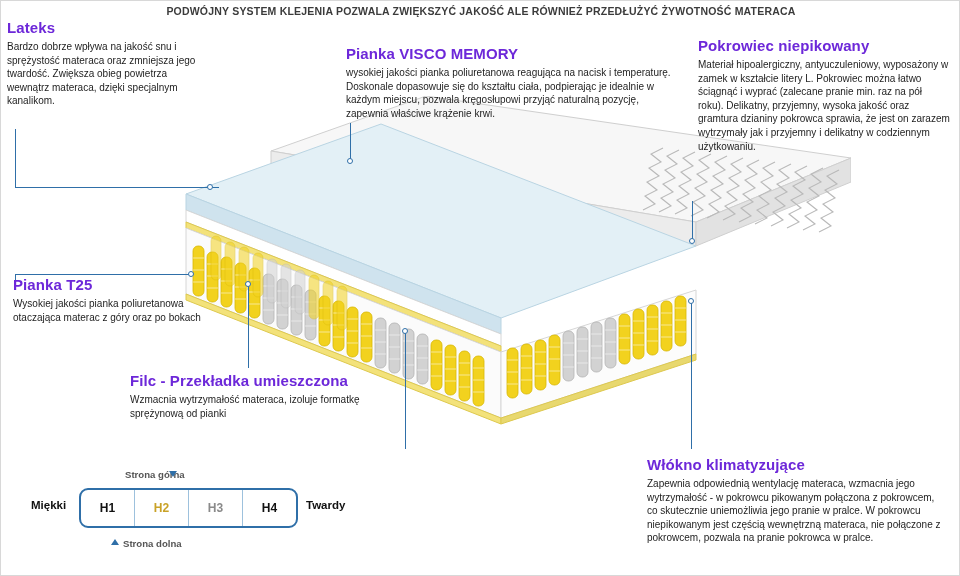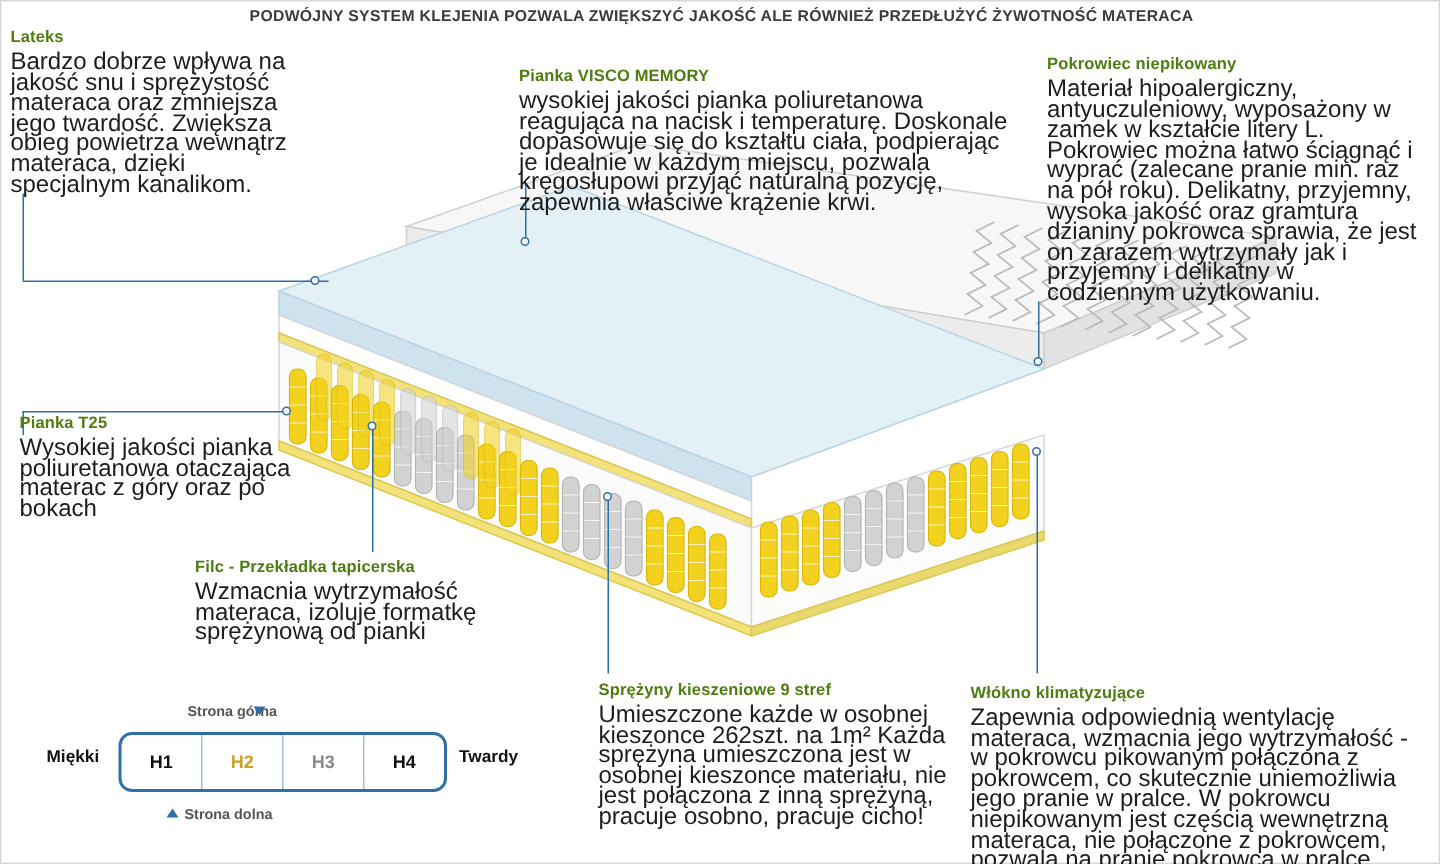--- a/index.html
+++ b/index.html
@@ -36,28 +36,28 @@
     font-weight: bold;
     letter-spacing: .2px;
     color: #3b3b3b;
   }
 
   
   .blk {
     position: absolute;
   }
   .blk .hd {
-    font-size: 11px;
-    font-weight: bold;
-    color: #4d7c0f;
+    font-size: 15px;
+    font-weight: bold;
+    color: #6d28d9;
     margin-bottom: 4px;
     letter-spacing: .1px;
   }
   .blk .bd {
-    font-size: 16px;
+    font-size: 10px;
     line-height: 13.6px;
     color: #1d1d1d;
   }
 
   
   #blk-lateks   { left: 6px;   top: 18px;  width: 200px; }
   #blk-visco    { left: 345px; top: 20px;  width: 332px; margin-top: 24px; }
   #blk-pokrow   { left: 697px; top: 36px;  width: 252px; }
   #blk-t25      { left: 12px;  top: 275px; width: 200px; }
   #blk-filc     { left: 129px; top: 371px; width: 250px; }
@@ -355,28 +355,24 @@
     <div class="hd">Pokrowiec niepikowany</div>
     <div class="bd">Materiał hipoalergiczny, antyuczuleniowy, wyposażony w zamek w kształcie litery L. Pokrowiec można łatwo ściągnąć i wyprać (zalecane pranie min. raz na pół roku). Delikatny, przyjemny, wysoka jakość oraz gramtura dzianiny pokrowca sprawia, że jest on zarazem wytrzymały jak i przyjemny i delikatny w codziennym użytkowaniu.</div>
   </div>
 
   <div class="blk" id="blk-t25">
     <div class="hd">Pianka T25</div>
     <div class="bd">Wysokiej jakości pianka poliuretanowa otaczająca materac z góry oraz po bokach</div>
   </div>
 
   <div class="blk" id="blk-filc">
-    <div class="hd">Filc - Przekładka tapicerska</div>
+    <div class="hd">Filc - Przekładka umieszczona</div>
     <div class="bd">Wzmacnia wytrzymałość materaca, izoluje formatkę sprężynową od pianki</div>
   </div>
 
-  <div class="blk" id="blk-sprez">
-    <div class="hd">Sprężyny kieszeniowe 9 stref</div>
-    <div class="bd">Umieszczone każde w osobnej kieszonce 262szt. na 1m² Każda sprężyna umieszczona jest w osobnej kieszonce materiału, nie jest połączona z inną sprężyną, pracuje osobno, pracuje cicho!</div>
-  </div>
 
   <div class="blk" id="blk-wlokno">
     <div class="hd">Włókno klimatyzujące</div>
     <div class="bd">Zapewnia odpowiednią wentylację materaca, wzmacnia jego wytrzymałość - w pokrowcu pikowanym połączona z pokrowcem, co skutecznie uniemożliwia jego pranie w pralce. W pokrowcu niepikowanym jest częścią wewnętrzną materaca, nie połączone z pokrowcem, pozwala na pranie pokrowca w pralce.</div>
   </div>
 
   <div id="scale">
     <div class="scale-top-label">Strona górna</div>
     <div class="arrow-down"></div>
     <div class="scale-side" id="scale-soft">Miękki</div>

